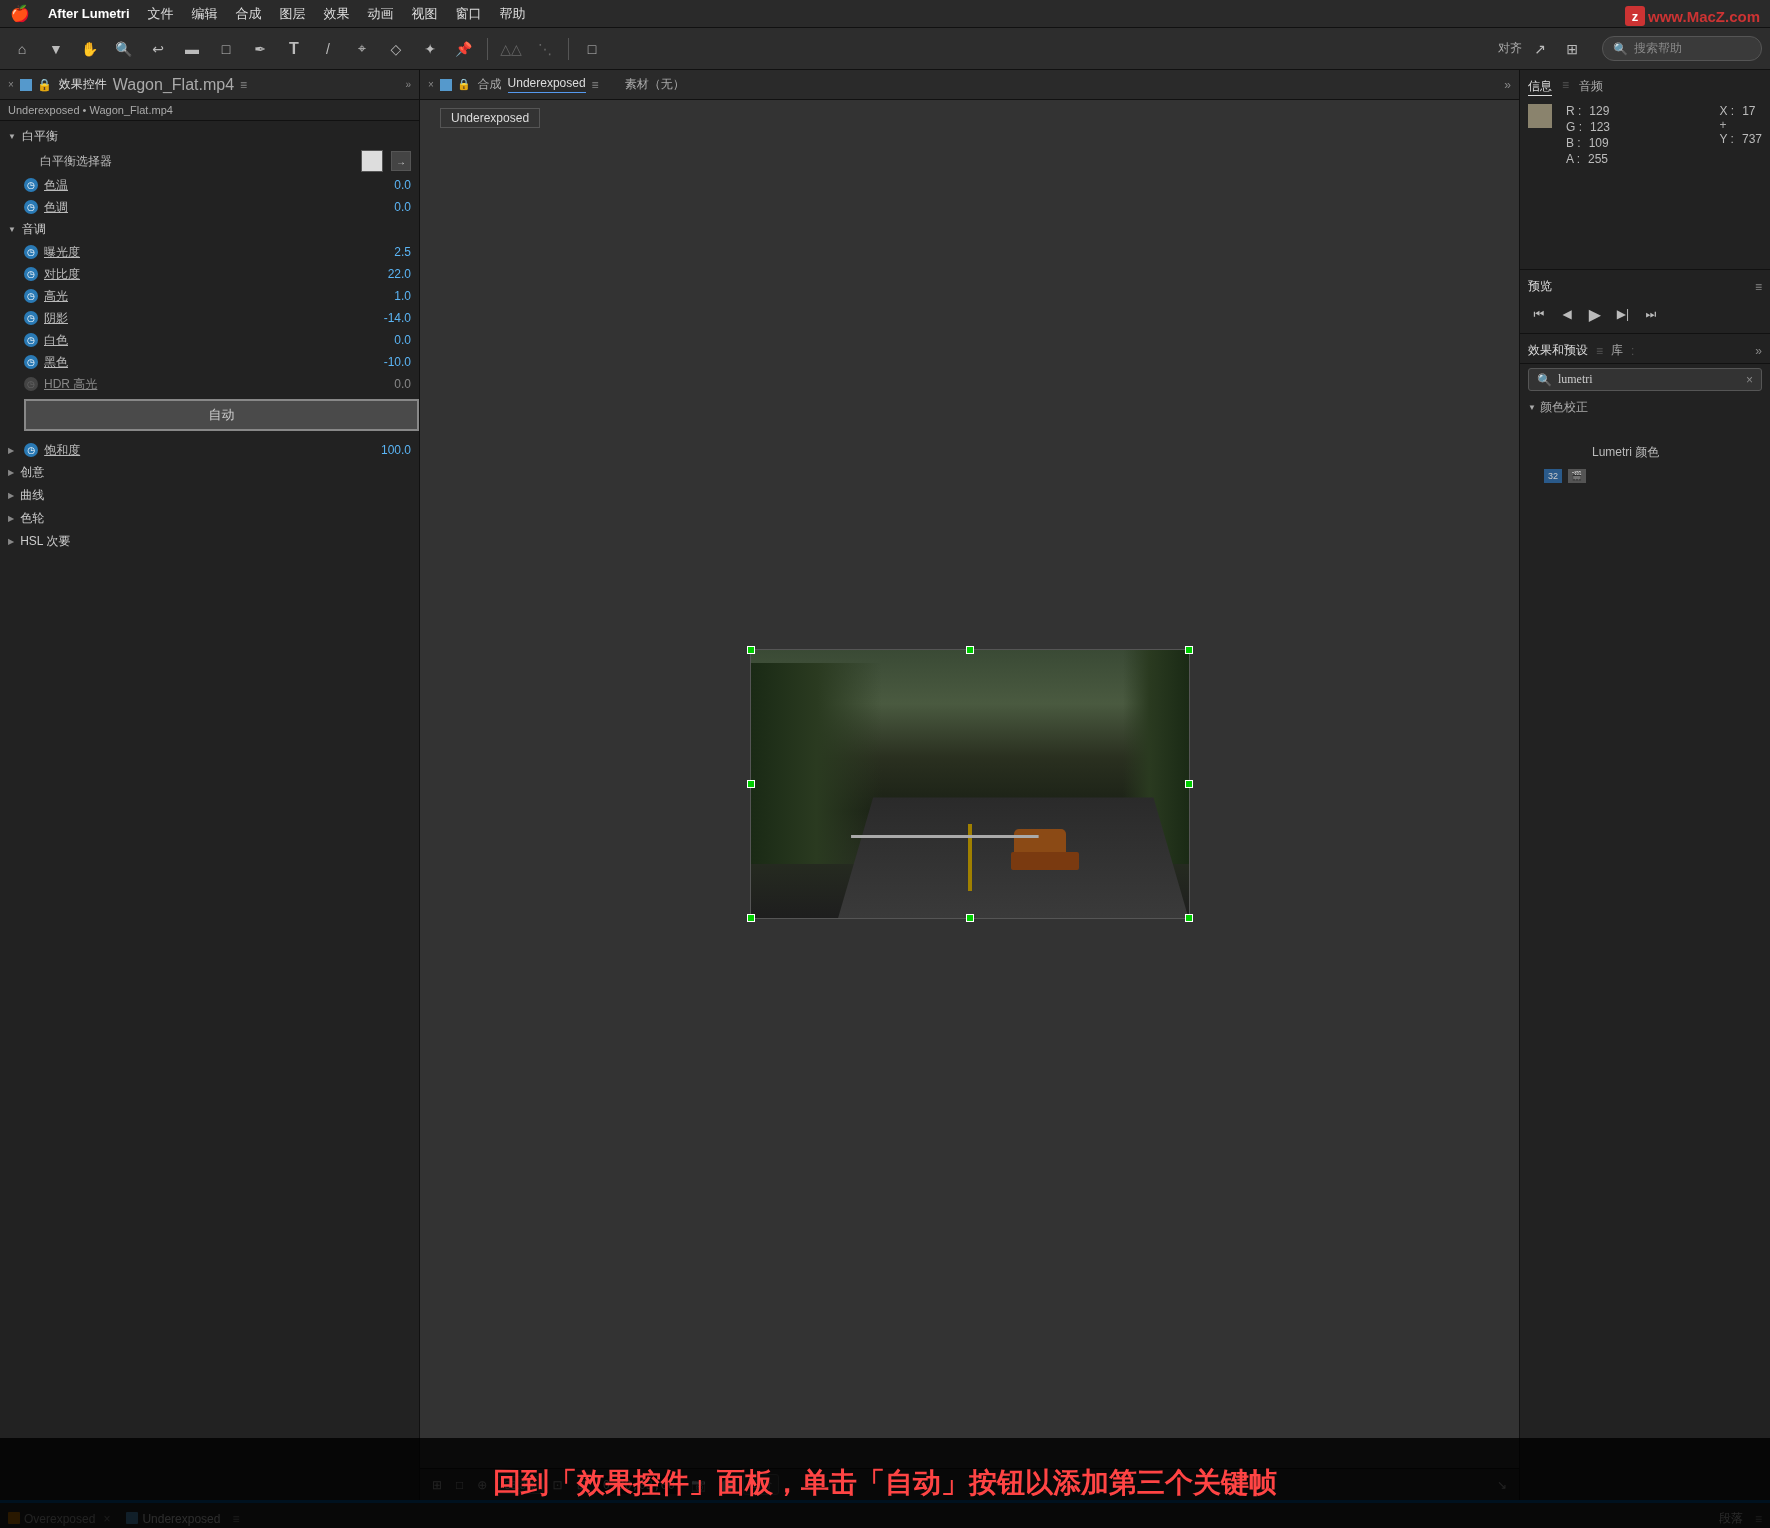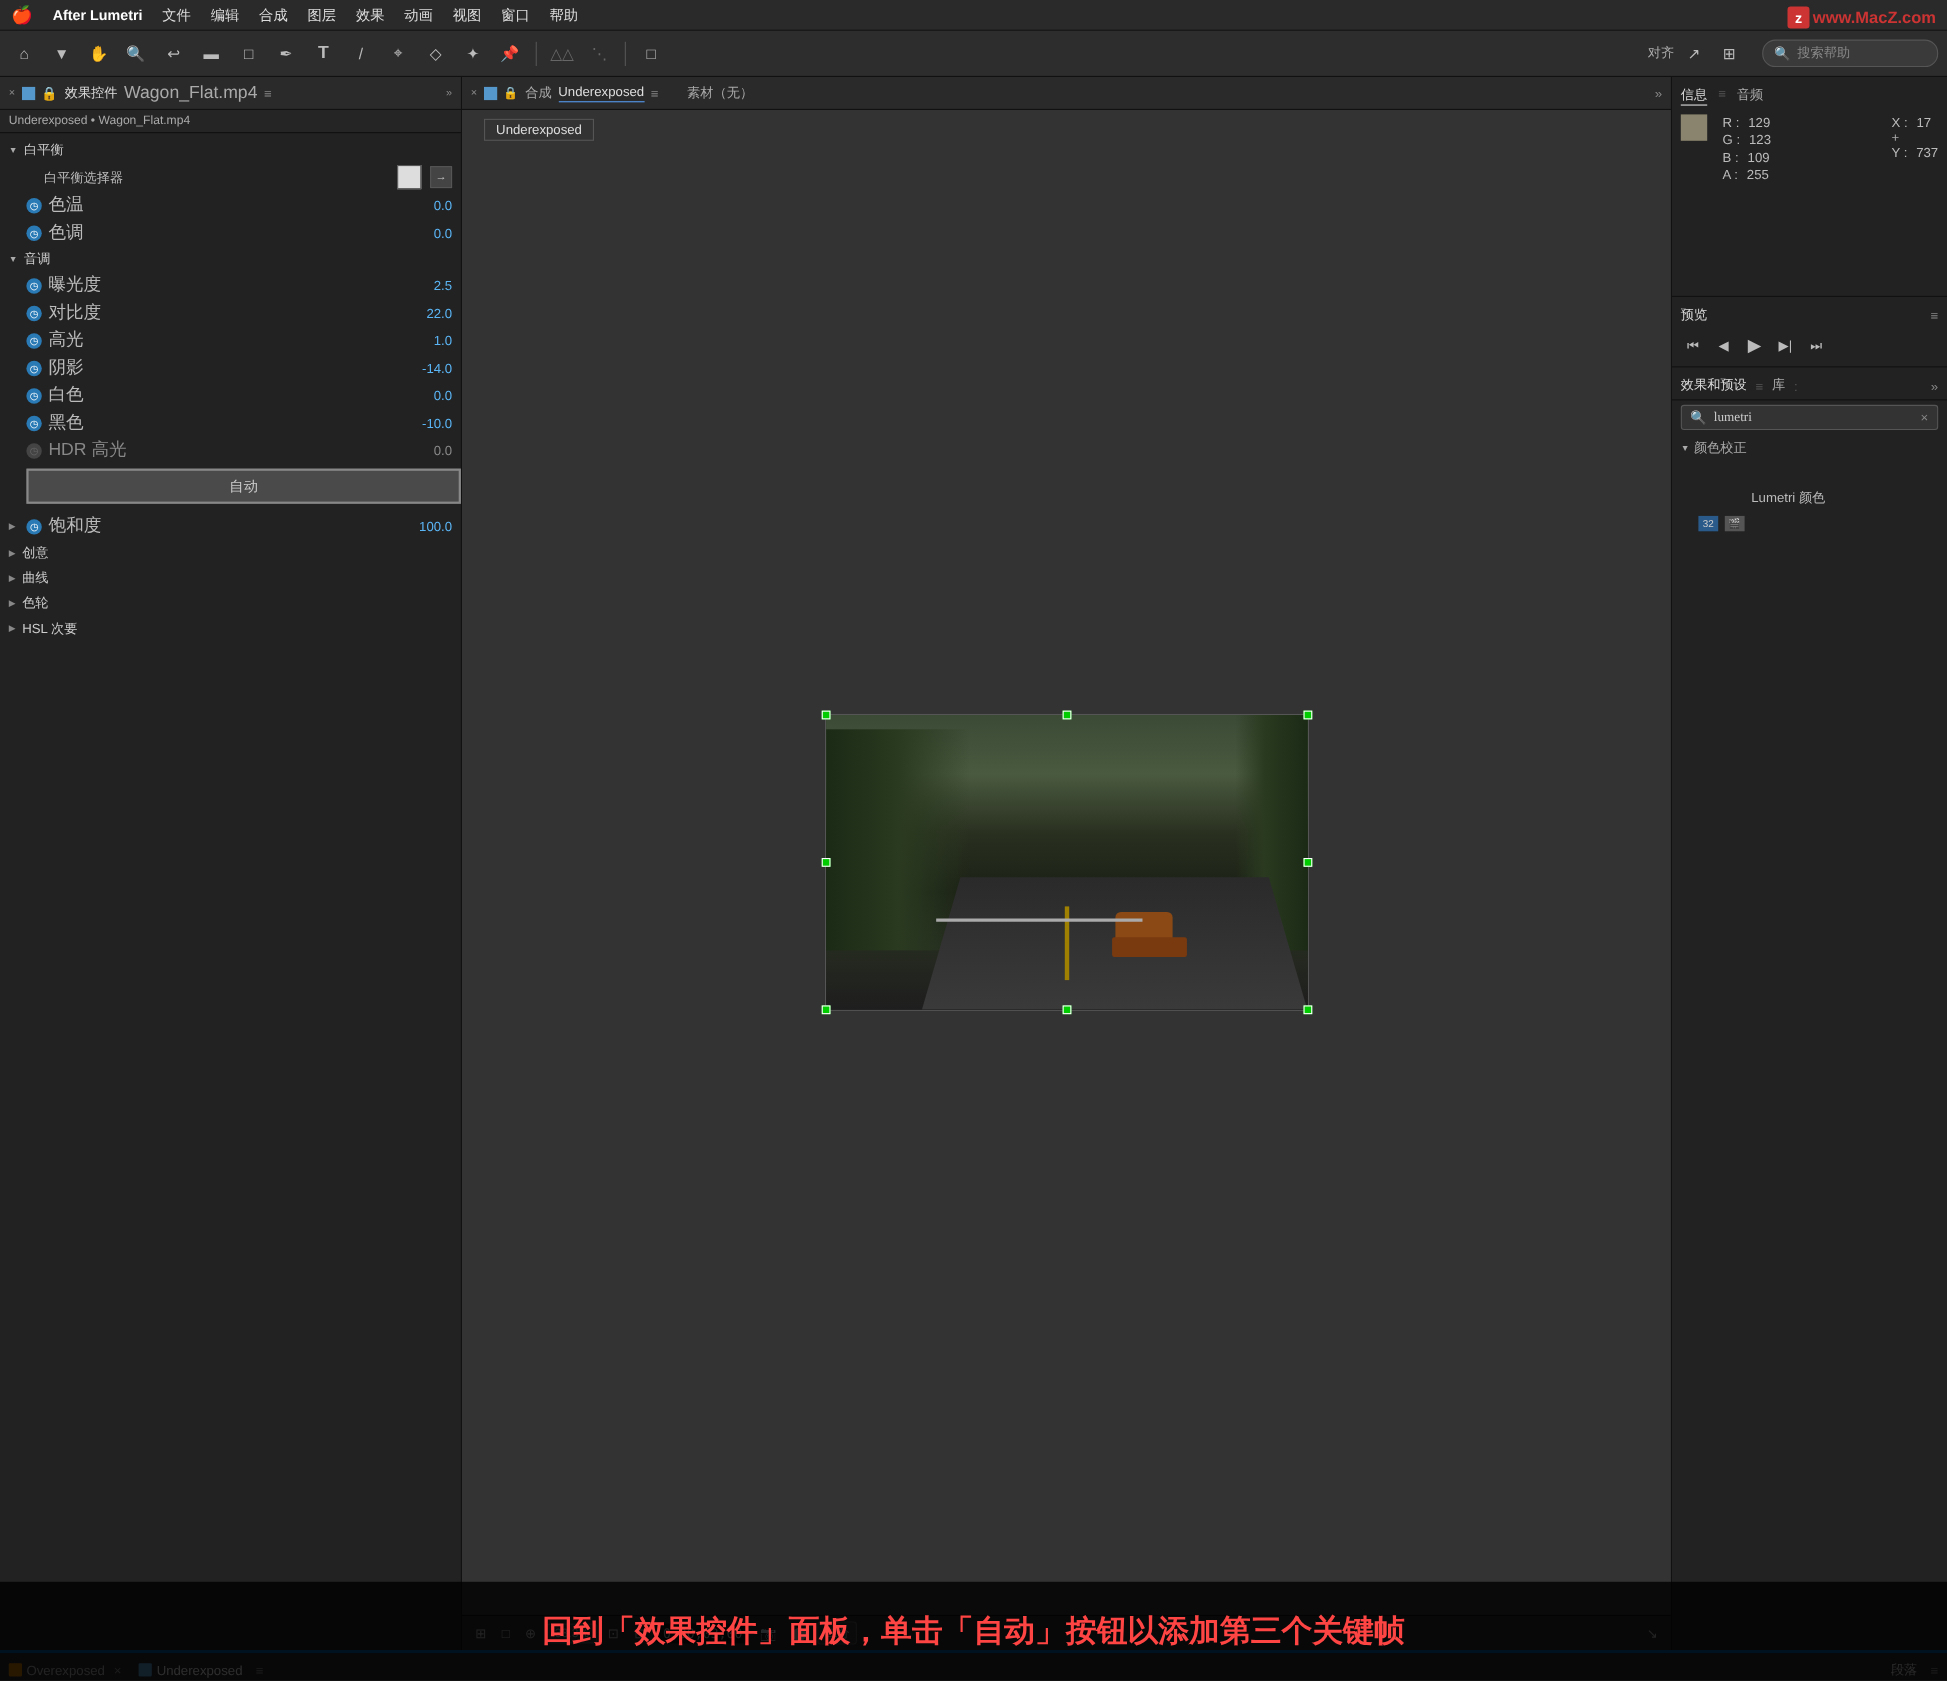--- a/index.html
+++ b/index.html
@@ -115,21 +115,21 @@
     .section-title { font-size: 12px; color: #ccc; }
     .effect-row {
       display: flex; align-items: center;
       padding: 2px 8px 2px 24px;
       gap: 6px;
       min-height: 22px;
     }
     .effect-icon { width: 14px; height: 14px; border-radius: 50%; background: #555; display: flex; align-items: center; justify-content: center; font-size: 9px; color: #aaa; flex-shrink: 0; }
     .effect-icon.blue { background: #2a7ab5; color: #fff; }
     .effect-icon.gray { background: #666; }
-    .effect-name { flex: 1; color: #bbb; font-size: 16px; }
+    .effect-name { flex: 1; color: #bbb; font-size: 12px; text-decoration: underline; }
     .effect-value { color: #5bb5f5; font-size: 12px; min-width: 50px; text-align: right; }
     .effect-value.gray { color: #888; }
 
     .color-swatch-row {
       display: flex; align-items: center;
       padding: 2px 8px 2px 32px;
       gap: 8px;
     }
     .color-swatch {
       width: 22px; height: 22px;

